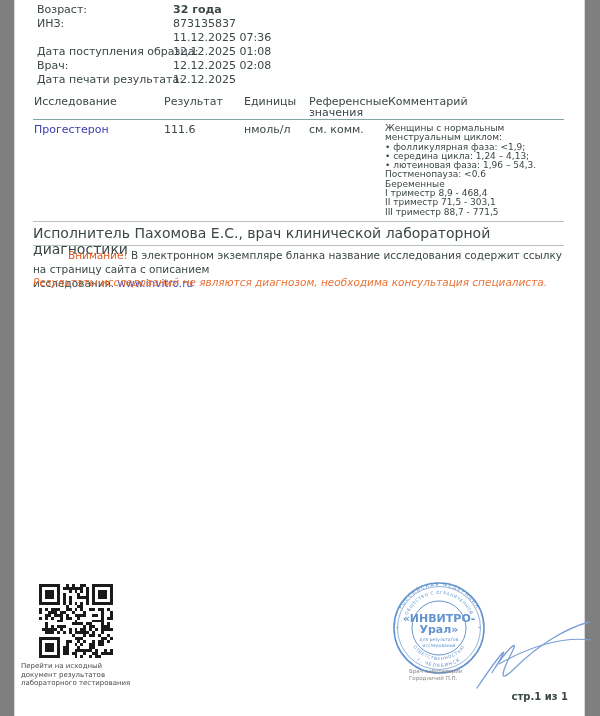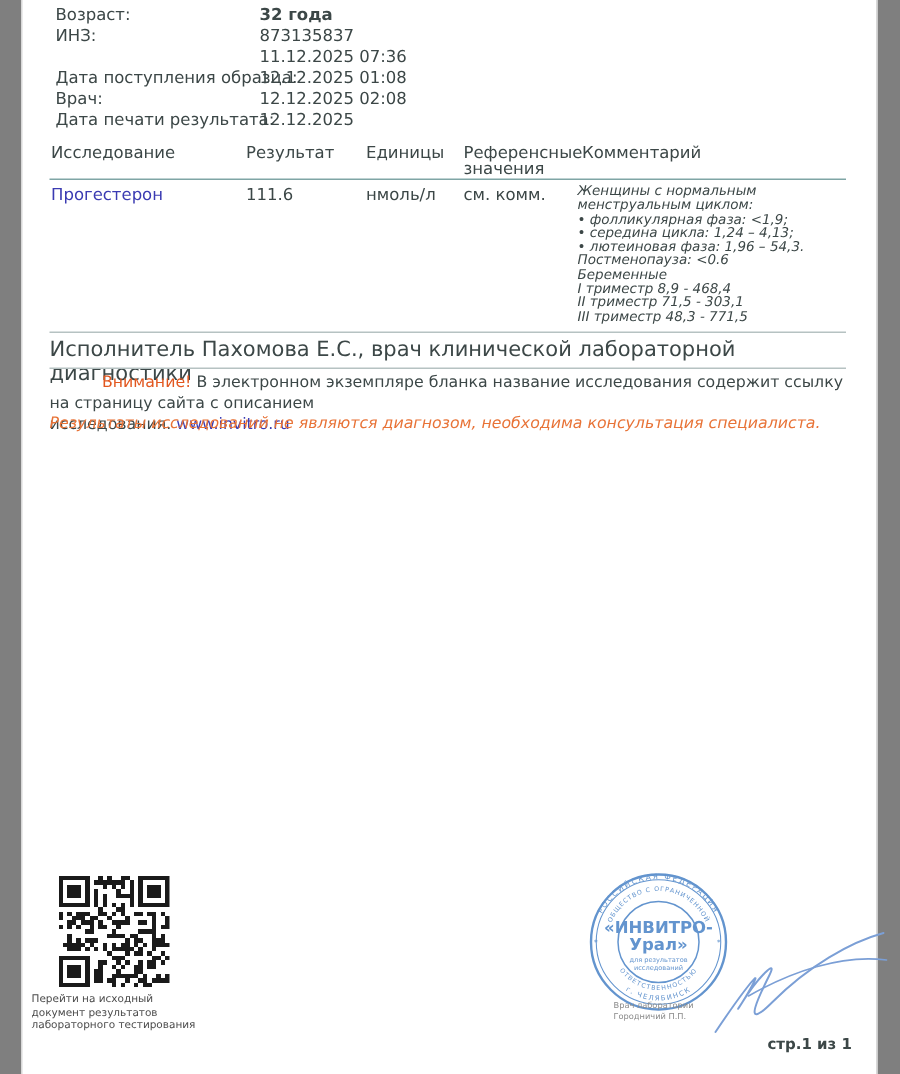--- a/index.html
+++ b/index.html
@@ -17,21 +17,21 @@
   .info-row .val{position:absolute;left:158px;}
   .info-row.bold .val{font-weight:bold;}
   
   .th{position:absolute;font-size:11px;line-height:11px;color:var(--ink);}
   .hline{position:absolute;height:1px;left:18px;width:531px;}
   .l-teal{background:var(--line-teal);}
   .l-soft{background:var(--line-soft);}
   .cell{position:absolute;font-size:11px;line-height:11px;}
   .test-link{color:var(--link);cursor:pointer;text-decoration:none;}
   .result-val{font-weight:normal;}
-  .comment{position:absolute;left:370px;top:124px;width:180px;font-size:9px;line-height:9.3px;font-style:italic;}
+  .comment{position:absolute;left:370px;top:124px;width:180px;font-size:9px;line-height:9.3px;}
   .comment div{white-space:nowrap;}
   
   .executor{position:absolute;left:18px;top:225px;font-size:14px;}
   .notice{position:absolute;left:18px;top:248px;width:545px;font-size:10.5px;line-height:14px;}
   .notice .warn{color:var(--orange);margin-left:35px;}
   .notice a{color:var(--link);text-decoration:none;cursor:pointer;}
   .disclaimer{position:absolute;left:18px;top:276px;width:545px;font-size:10.5px;color:var(--orange-soft);font-style:italic;}
   
   .qr-wrap{position:absolute;left:24px;top:584px;width:74px;height:74px;}
   .qr-caption{position:absolute;left:6px;top:662px;width:140px;text-align:left;font-size:7px;line-height:8.5px;color:#4b4b4b;}
@@ -94,21 +94,21 @@
     <div class="comment">
       <div>Женщины с нормальным</div>
       <div>менструальным циклом:</div>
       <div>• фолликулярная фаза: &lt;1,9;</div>
       <div>• середина цикла: 1,24 – 4,13;</div>
       <div>• лютеиновая фаза: 1,96 – 54,3.</div>
       <div>Постменопауза: &lt;0.6</div>
       <div>Беременные</div>
       <div>I триместр 8,9 - 468,4</div>
       <div>II триместр 71,5 - 303,1</div>
-      <div>III триместр 48,3 - 771,5</div>
+      <div>III триместр 88,7 - 771,5</div>
     </div>
 
     <div class="hline l-soft" style="top:221px"></div>
   </div>
 
   <div class="executor">Исполнитель Пахомова Е.С., врач клинической лабораторной диагностики</div>
   <div class="hline l-soft" style="top:245px"></div>
 
   <div class="notice">
     <span class="warn">Внимание!</span><span> В электронном экземпляре бланка название исследования содержит ссылку на страницу сайта с описанием</span><br>

